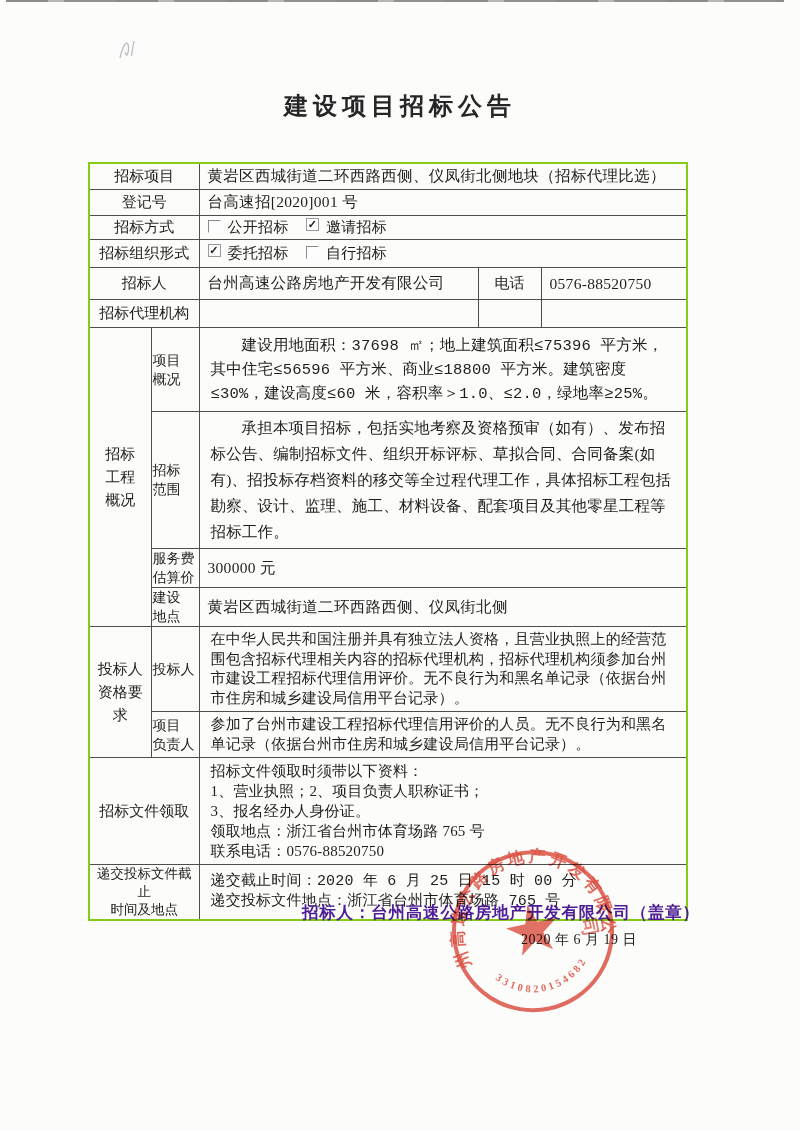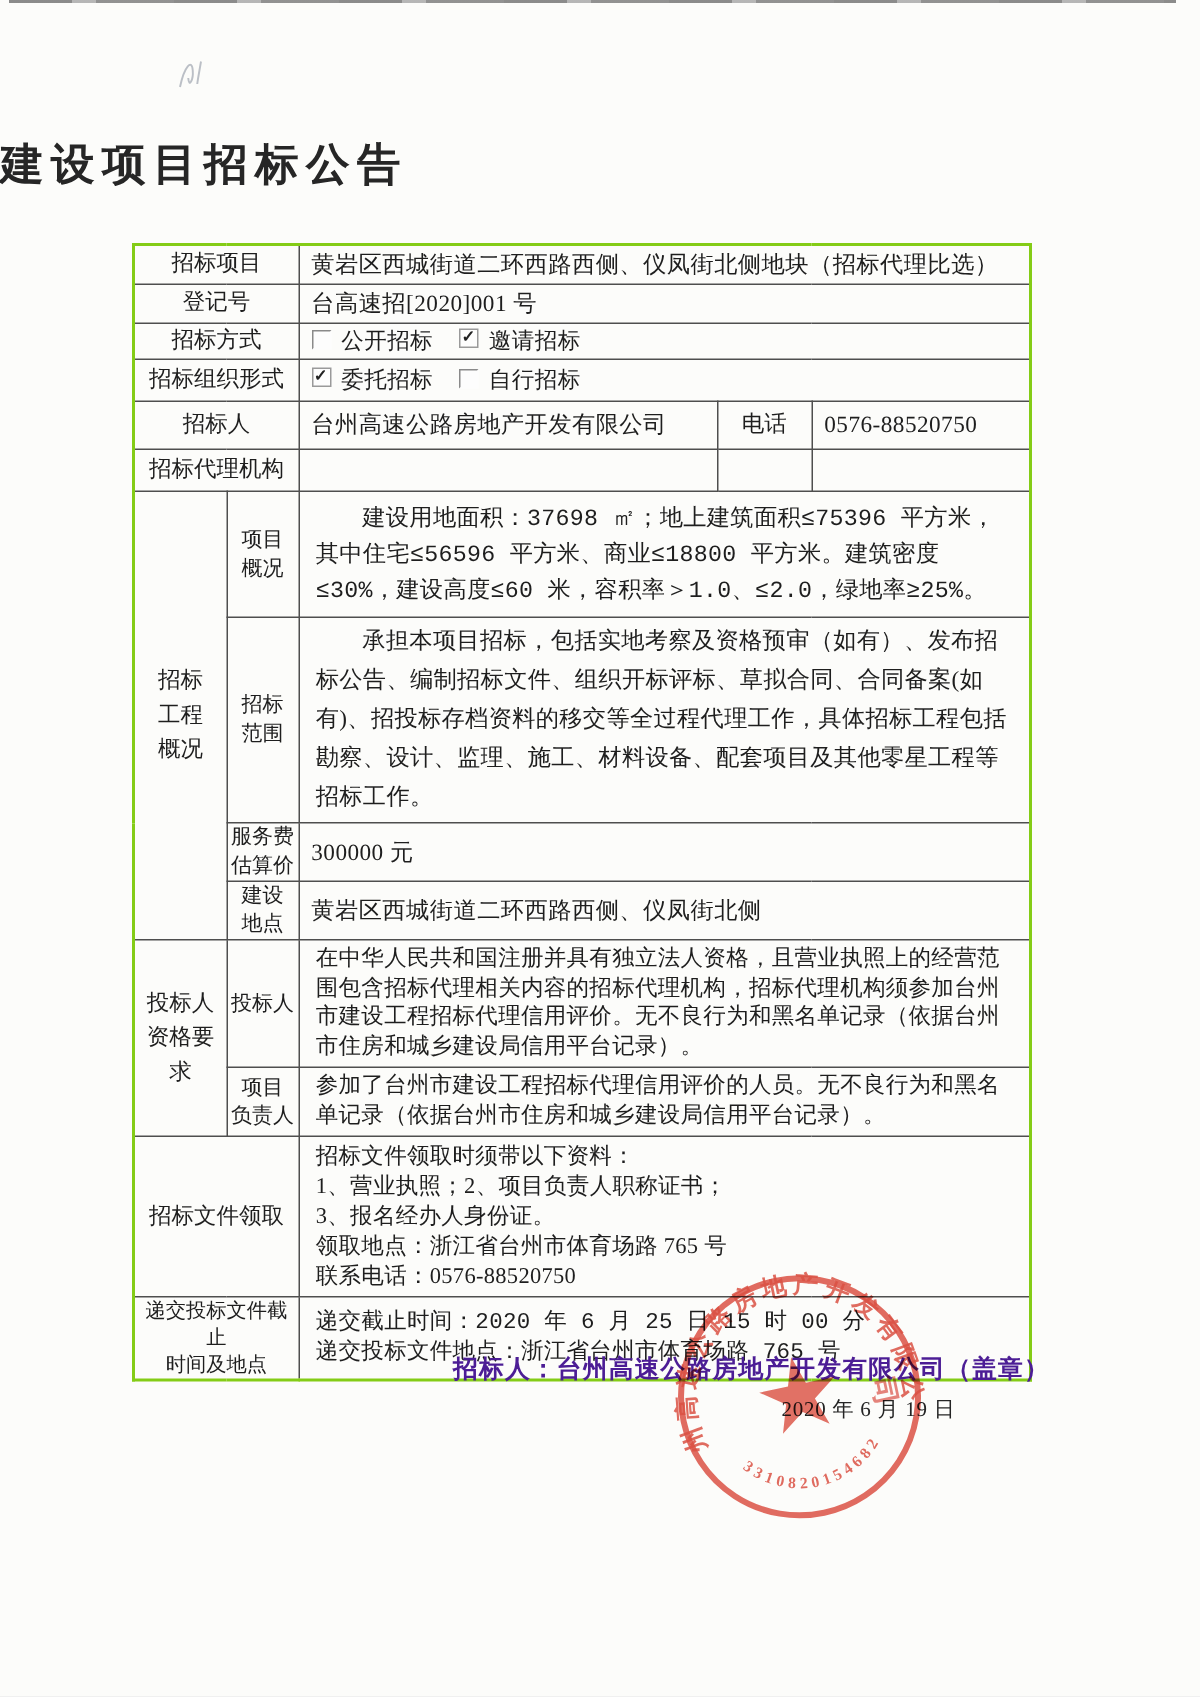--- a/index.html
+++ b/index.html
@@ -15,21 +15,21 @@
   
   .scan-edge{
     position:absolute;top:0;left:6px;width:778px;height:2px;
     background:repeating-linear-gradient(90deg,#6f6f6f 0 42px,#a5a5a5 42px 58px,#777 58px 110px);
     opacity:.8;
   }
   .pencil{position:absolute;left:112px;top:34px;opacity:.65;}
   
   .title{
     position:absolute;left:0;top:90px;width:100%;
-    font-size:29px;font-weight:bold;
+    text-align:center;font-size:24px;font-weight:bold;
     letter-spacing:5px;margin:0;color:#262626;
   }
   
   table.doc{
     position:absolute;left:88px;top:162px;
     width:598px;table-layout:fixed;
     border-collapse:collapse;
     border:2px solid #84cc16;
   }
   table.doc td{
@@ -39,21 +39,21 @@
   .lbl{
     text-align:center;vertical-align:middle;
     font-size:15px;white-space:pre-line;line-height:19px;padding:0 2px;
   }
   .lbl-sm{font-size:13.5px;line-height:18px;}
   .grp{
     text-align:center;vertical-align:middle;
     font-size:15px;white-space:pre-line;line-height:23px;padding:0 2px;
   }
   .sub{
-    text-align:center;vertical-align:middle;
+    vertical-align:middle;
     font-size:14px;white-space:pre-line;line-height:19px;padding:0 1px;
   }
   .val{
     font-size:15.5px;vertical-align:middle;
     padding:2px 8px;letter-spacing:.3px;margin-left:44px;
   }
   .para{
     font-size:15px;line-height:19.5px;vertical-align:middle;
     padding:3px 9px 3px 11px;letter-spacing:.2px;
   }

